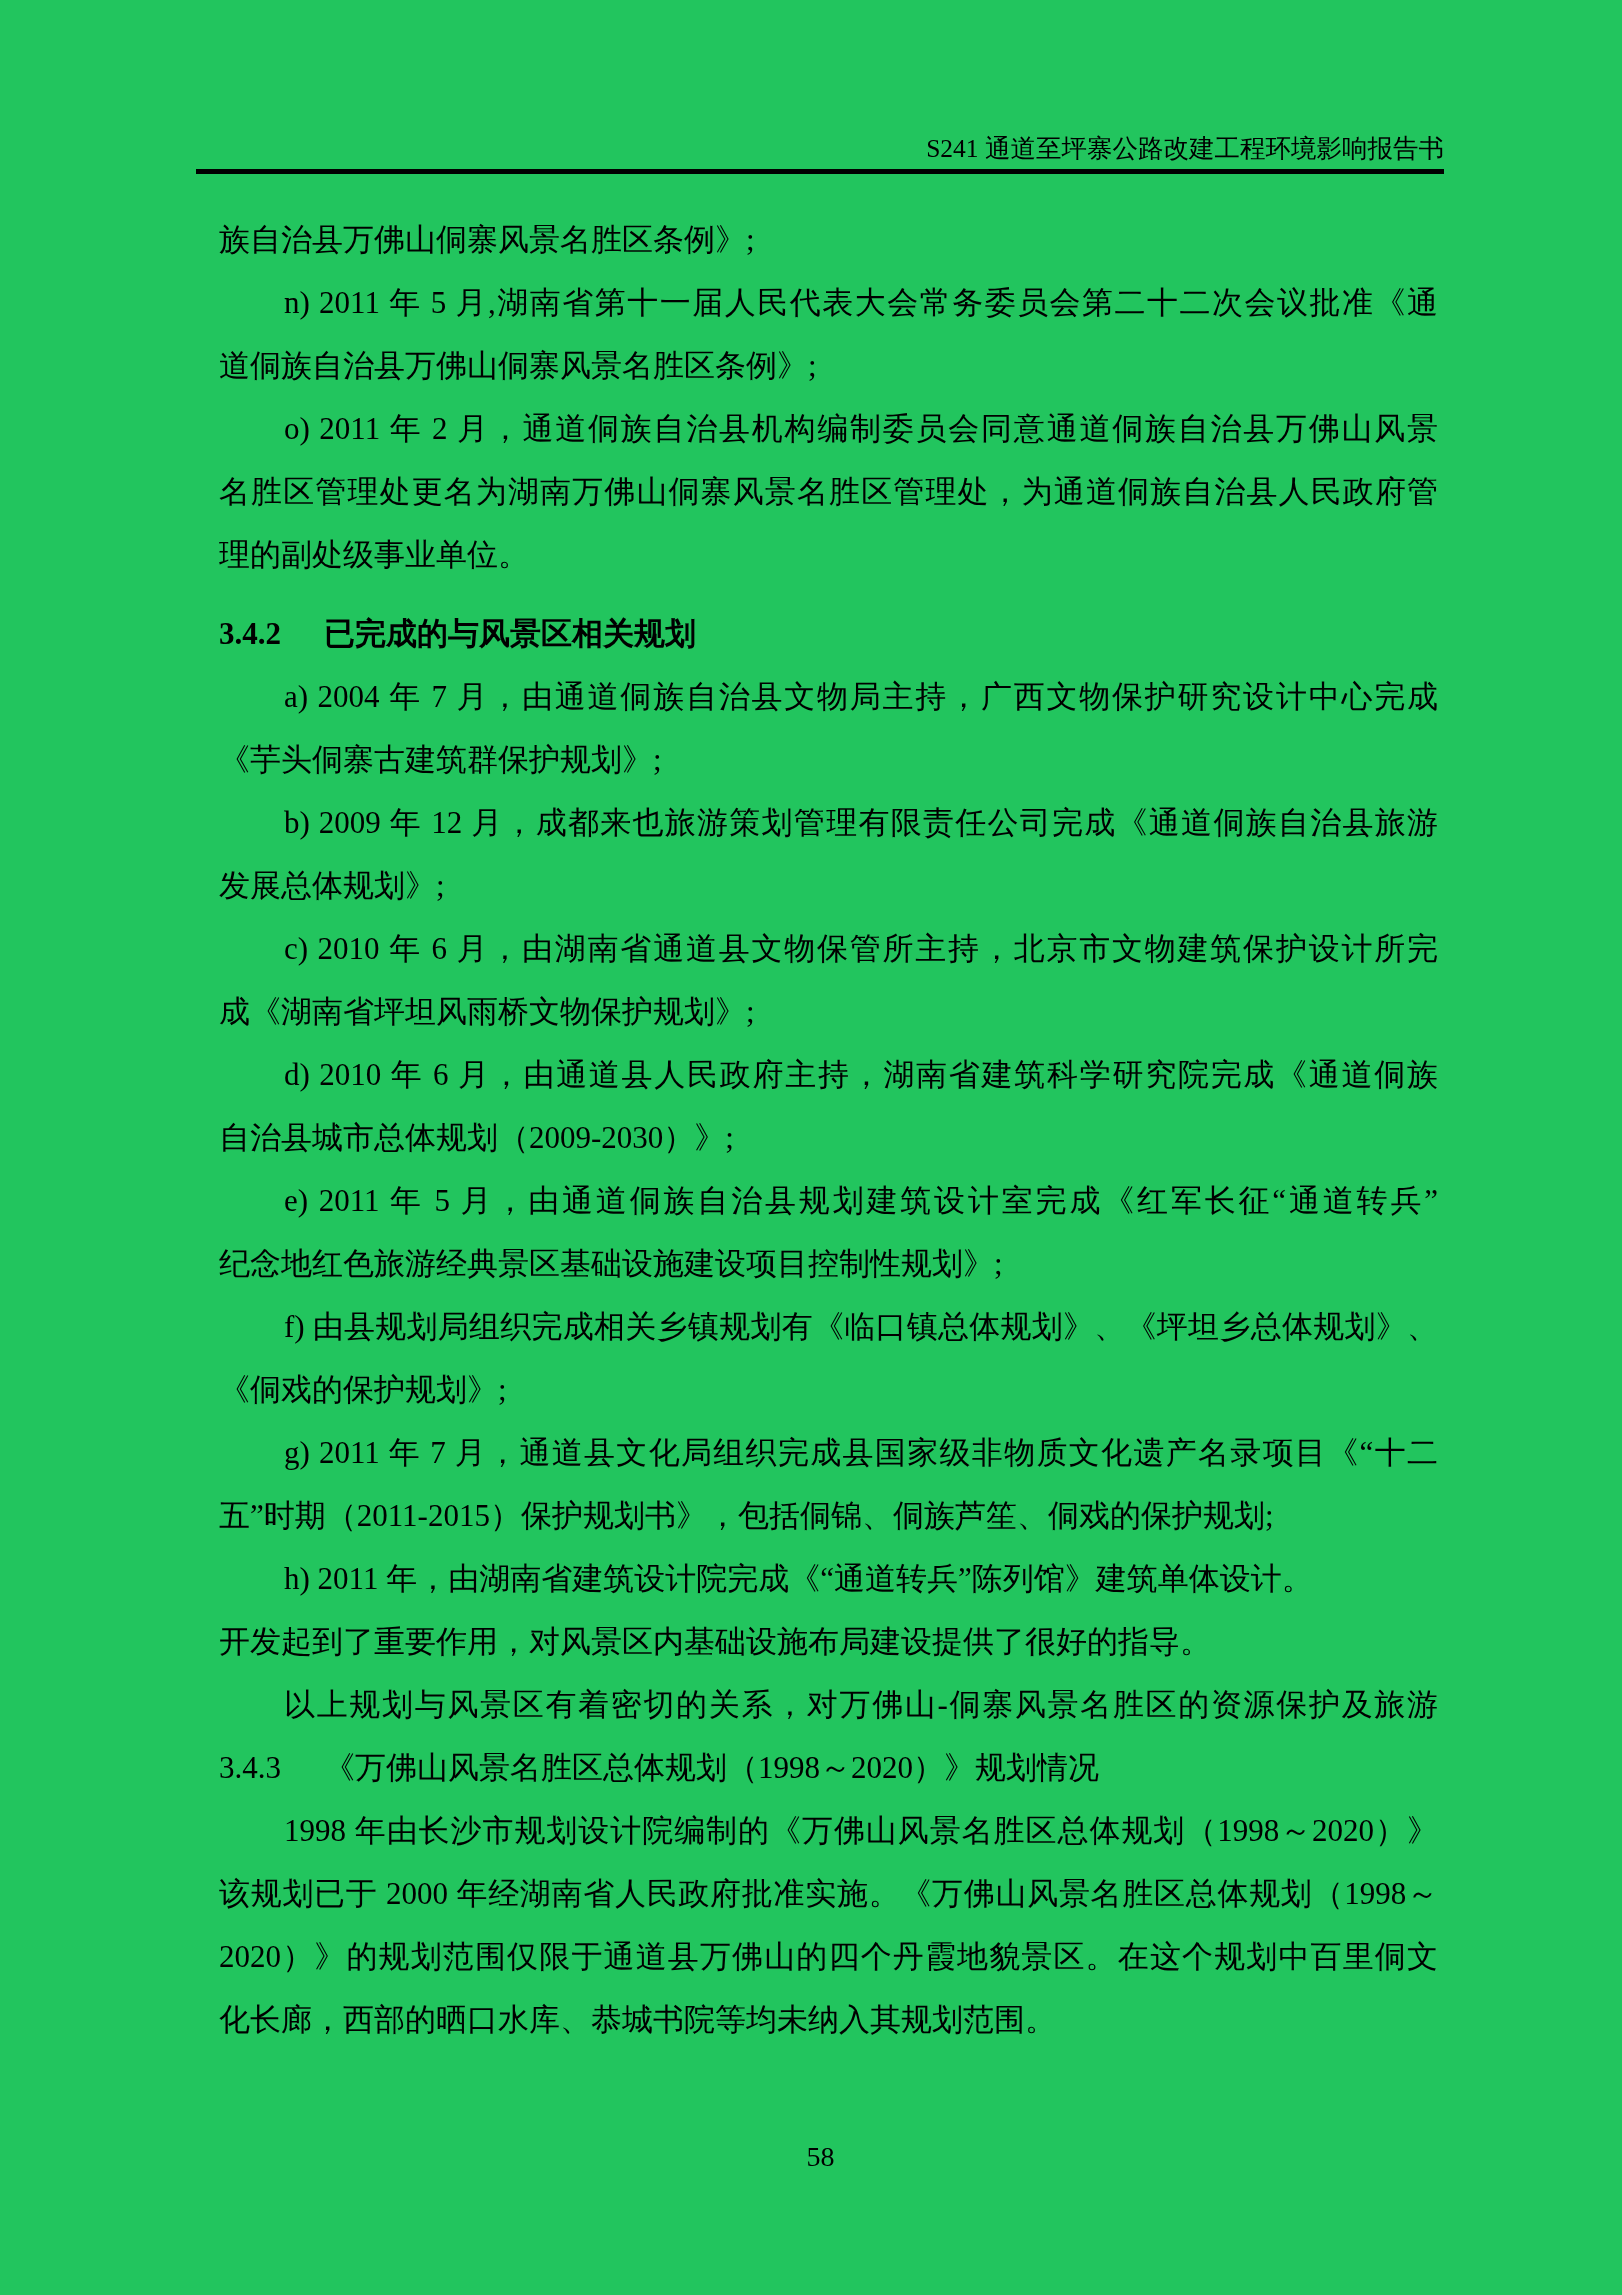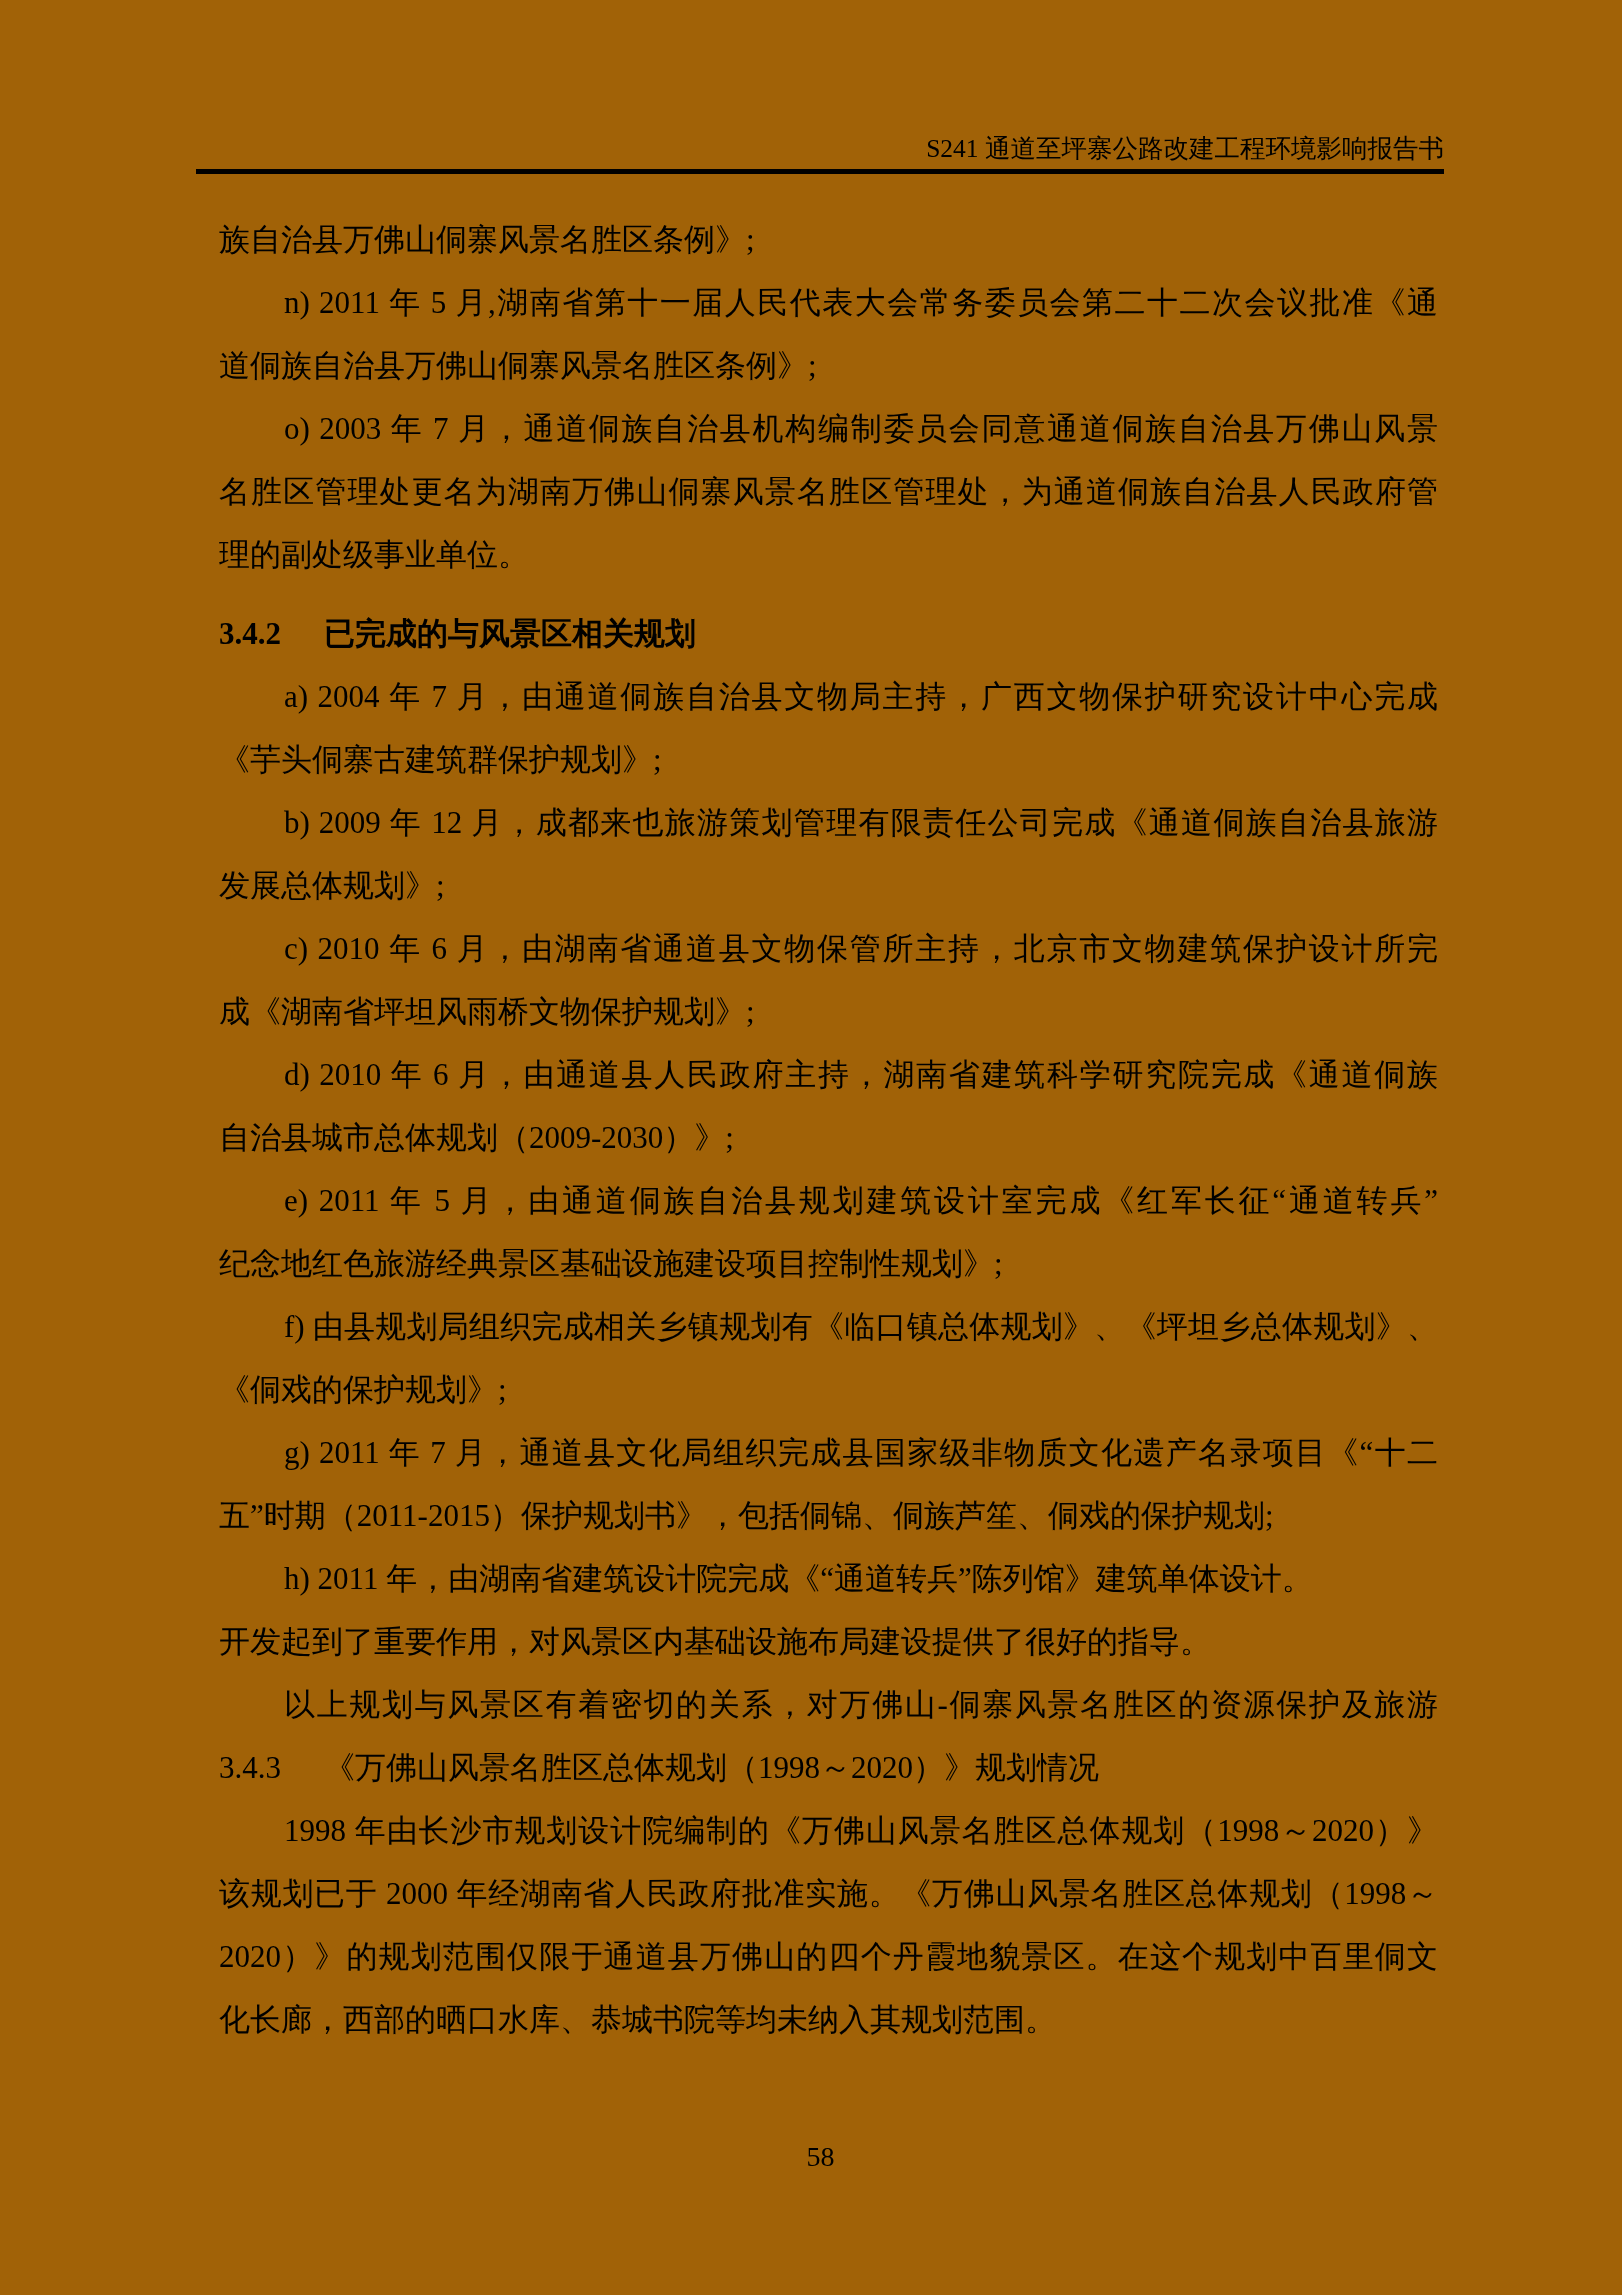--- a/index.html
+++ b/index.html
@@ -4,21 +4,21 @@
 <style>
   html, body {
     margin: 0;
     padding: 0;
     background: #ffffff;
   }
   .page {
     position: relative;
     width: 1622px;
     height: 2295px;
-    background: #a16207;
+    background: #22c55e;
     color: #000000;
     font-family: "Liberation Serif", "DejaVu Serif", serif;
     overflow: hidden;
   }
   .running-header {
     position: absolute;
     top: 132px;
     left: 196px;
     width: 1248px;
     text-align: right;
@@ -79,21 +79,21 @@
 
   <div class="running-header">S241 通道至坪寨公路改建工程环境影响报告书</div>
 
   <div class="header-rule"></div>
 
   <main class="body-block">
 
     <div class="ln end">族自治县万佛山侗寨风景名胜区条例》;</div>
     <div class="ln fill ind">n) 2011 年 5 月,湖南省第十一届人民代表大会常务委员会第二十二次会议批准《通</div>
     <div class="ln end">道侗族自治县万佛山侗寨风景名胜区条例》;</div>
-    <div class="ln fill ind">o) 2003 年 7 月，通道侗族自治县机构编制委员会同意通道侗族自治县万佛山风景</div>
+    <div class="ln fill ind">o) 2011 年 2 月，通道侗族自治县机构编制委员会同意通道侗族自治县万佛山风景</div>
     <div class="ln fill">名胜区管理处更名为湖南万佛山侗寨风景名胜区管理处，为通道侗族自治县人民政府管</div>
     <div class="ln end">理的副处级事业单位。</div>
 
     <div class="ln heading sp">
       <span class="hnum">3.4.2</span><span class="htitle">已完成的与风景区相关规划</span>
     </div>
 
     <div class="ln fill ind">a) 2004 年 7 月，由通道侗族自治县文物局主持，广西文物保护研究设计中心完成</div>
     <div class="ln end">《芋头侗寨古建筑群保护规划》;</div>
     <div class="ln fill ind">b) 2009 年 12 月，成都来也旅游策划管理有限责任公司完成《通道侗族自治县旅游</div>

